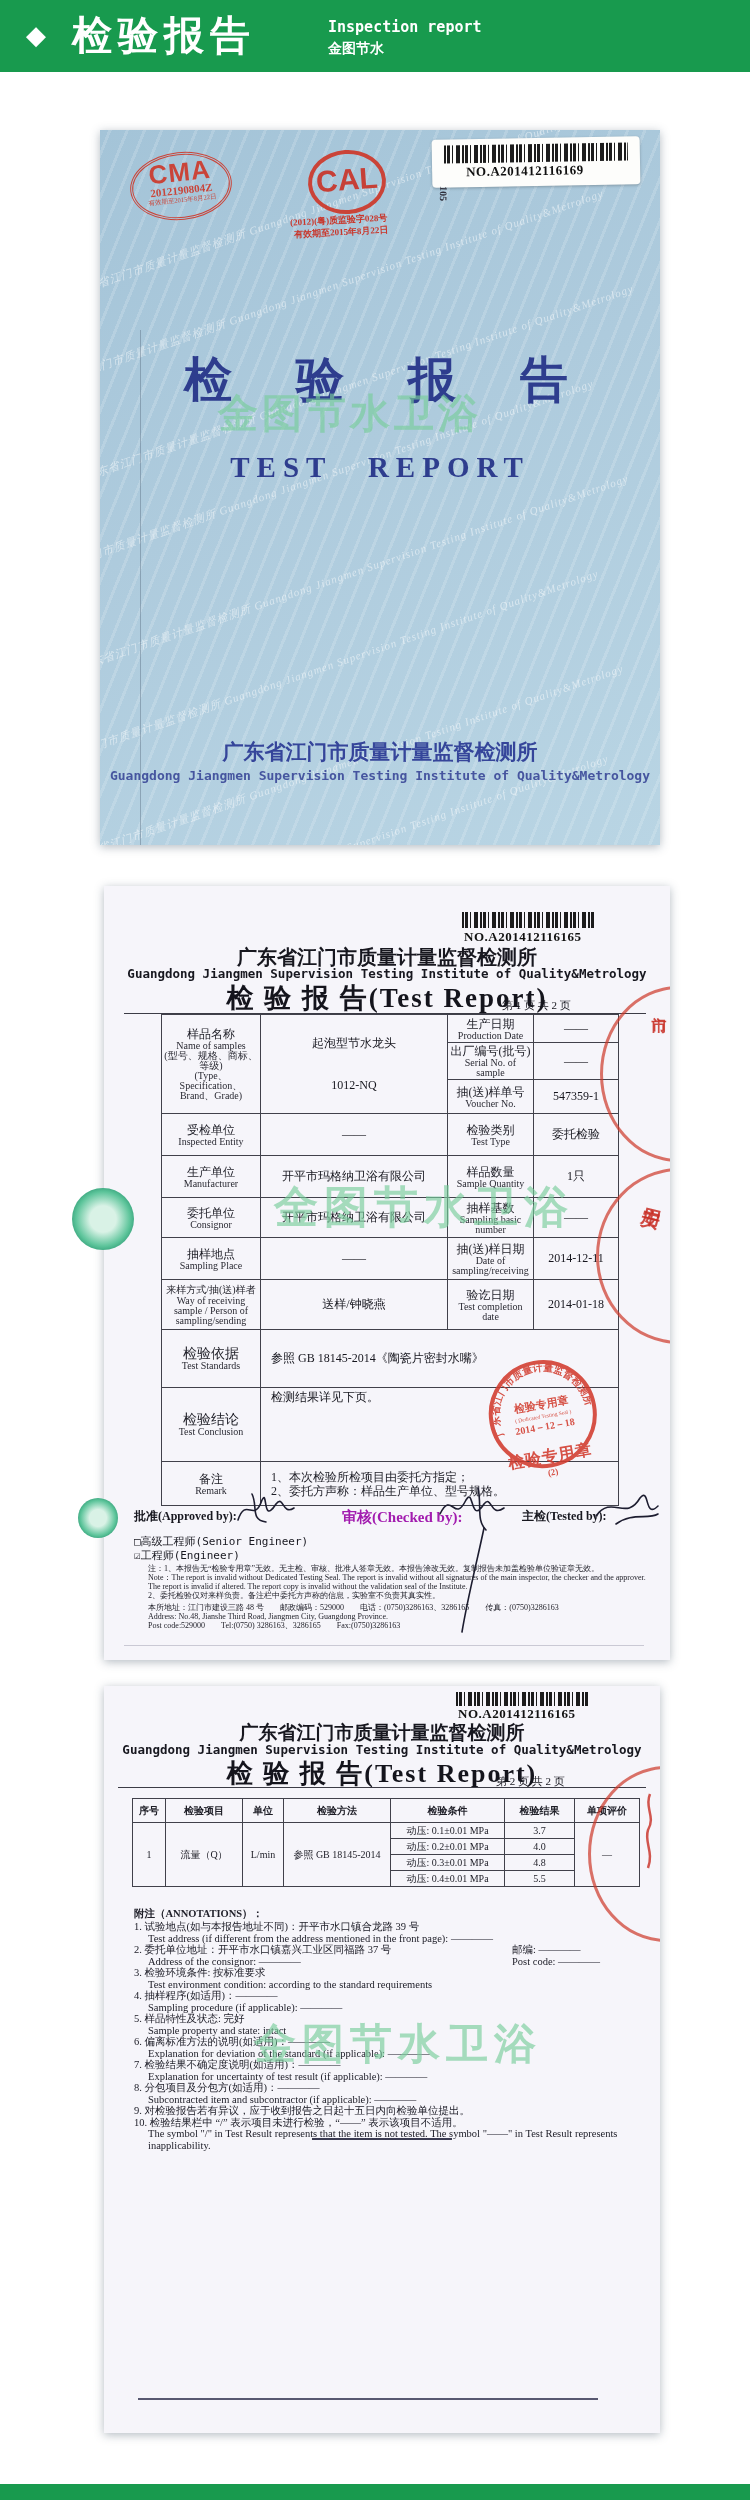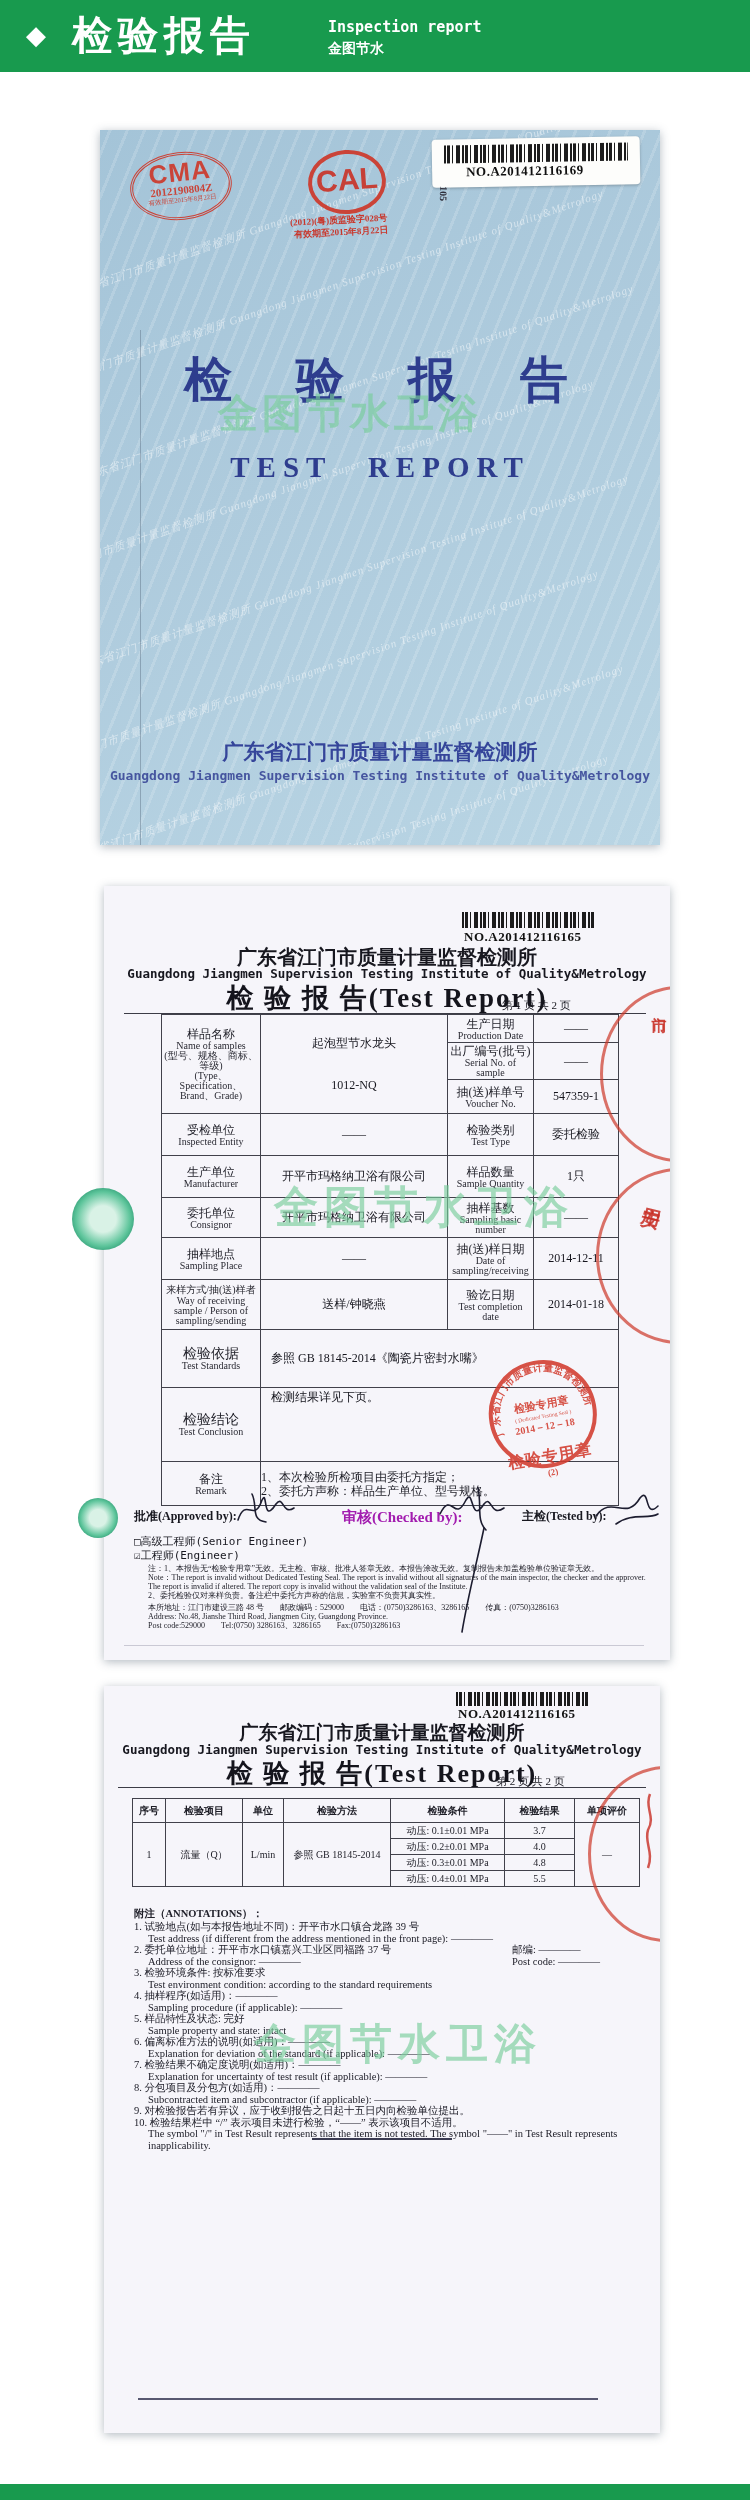--- a/index.html
+++ b/index.html
@@ -229,21 +229,21 @@
           <div class="cn" style="font-size:14px">检验结论</div>
           <div class="en" style="font-size:10px">Test Conclusion</div>
             </td>
         <td colspan="3" style="text-align:left;padding-left:10px;vertical-align:top" class="val">检测结果详见下页。</td>
       </tr>
       <tr style="height:44px">
         <td>
           <div class="cn">备注</div>
           <div class="en" style="font-size:10px">Remark</div>
             </td>
-        <td colspan="3" style="text-align:left;padding-left:0">
+        <td colspan="3" style="text-align:left;padding-left:10px">
           <div class="cn">1、本次检验所检项目由委托方指定；</div>
           <div class="cn">2、委托方声称：样品生产单位、型号规格。</div>
         </td>
       </tr>
     </tbody>
       </table>
 
     <svg class="abs" style="left:382px;top:470px;transform:rotate(-10deg);opacity:.88" width="116" height="130" viewBox="0 0 116 130">
       <circle cx="58" cy="58" r="52" fill="none" stroke="#d23b2e" stroke-width="4"></circle>
       <defs>

